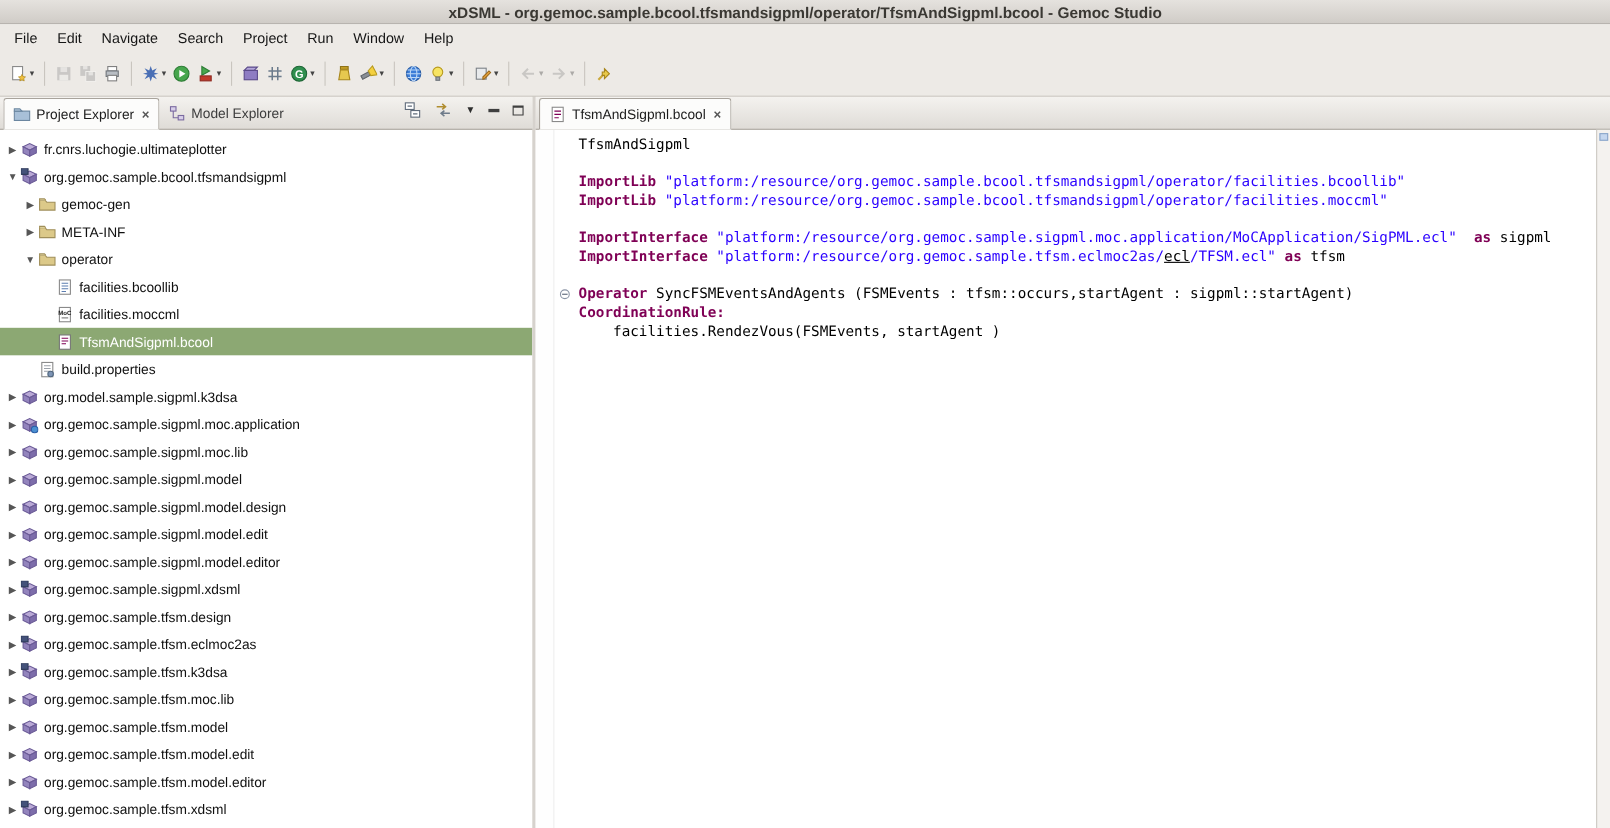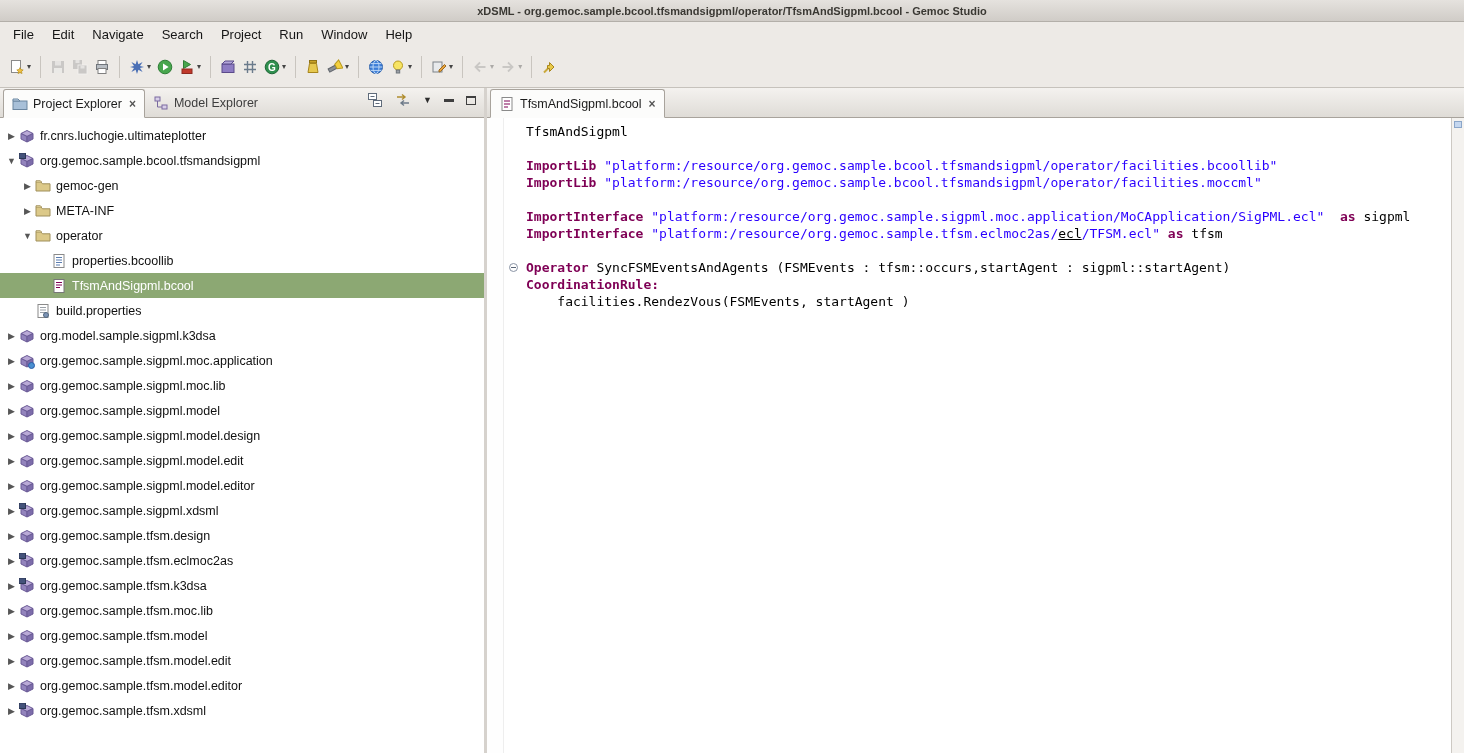--- a/index.html
+++ b/index.html
@@ -1,21 +1,21 @@
 <!DOCTYPE html>
 <html><head>
 <meta charset="utf-8">
 <style>
   * { box-sizing: border-box; }
   html,body { margin:0; padding:0; width:1464px; height:753px; overflow:hidden;
     font-family:"Liberation Sans", sans-serif; background:#edeae6; }
 
   .titlebar { height:22px; background:linear-gradient(#e5e2de,#d0ccc7);
     border-bottom:1px solid #b3afa9; display:flex; align-items:center; justify-content:center;
-    font-size:11px; font-weight:bold; color:#3a3833; }
+    font-size:14px; font-weight:bold; color:#3a3833; }
 
   .menubar { height:24px; display:flex; align-items:center; padding-left:4px;
     background:#edeae6; font-size:13px; }
   .menu-item { padding:3px 9px; color:#161616; cursor:default; }
 
   .toolbar { height:42px; display:flex; align-items:center; padding-left:6px;
     background:#edeae6; border-bottom:1px solid #c6c2bc; }
   .tb-btn { display:flex; align-items:center; padding:4px 3px; border-radius:3px; }
   .tb-btn .dd { font-size:8px; color:#444; margin-left:2px; }
   .tb-btn.disabled { opacity:.38; filter:grayscale(.9); }
@@ -351,21 +351,32 @@
           <span class="tree-label">operator</span>
         </div>
         <div class="tree-row" style="padding-left: 36px;">
           <span class="twisty none"></span>
           <span class="icon tree-icon">
             <svg width="16" height="16" viewBox="0 0 16 16">
               <rect x="3" y="1.5" width="10" height="13" fill="#fff" stroke="#8a8a8a"></rect>
               <path d="M5 4.5 h6 M5 7 h6 M5 9.5 h6 M5 12 h4" stroke="#5b7db0" stroke-width="1"></path>
             </svg>
           </span>
-          <span class="tree-label">properties.bcoollib</span>
+          <span class="tree-label">facilities.bcoollib</span>
+        </div>
+        <div class="tree-row" style="padding-left: 36px;">
+          <span class="twisty none"></span>
+          <span class="icon tree-icon">
+            <svg width="16" height="16" viewBox="0 0 16 16">
+              <rect x="3" y="1.5" width="10" height="13" fill="#fff" stroke="#8a8a8a"></rect>
+              <text x="8" y="8" font-size="5.5" fill="#222" text-anchor="middle" font-weight="bold" font-family="sans-serif">MoC</text>
+              <path d="M5 11 h6" stroke="#888" stroke-width="1"></path>
+            </svg>
+          </span>
+          <span class="tree-label">facilities.moccml</span>
         </div>
         <div class="tree-row selected" style="padding-left: 36px;">
           <span class="twisty none"></span>
           <span class="icon tree-icon">
             <svg width="16" height="16" viewBox="0 0 16 16">
               <rect x="3" y="1.5" width="10" height="13" fill="#fff" stroke="#777"></rect>
               <path d="M5 4.5 h6 M5 7 h6 M5 9.5 h4" stroke="#7f0055" stroke-width="1"></path>
             </svg>
           </span>
           <span class="tree-label">TfsmAndSigpml.bcool</span>

